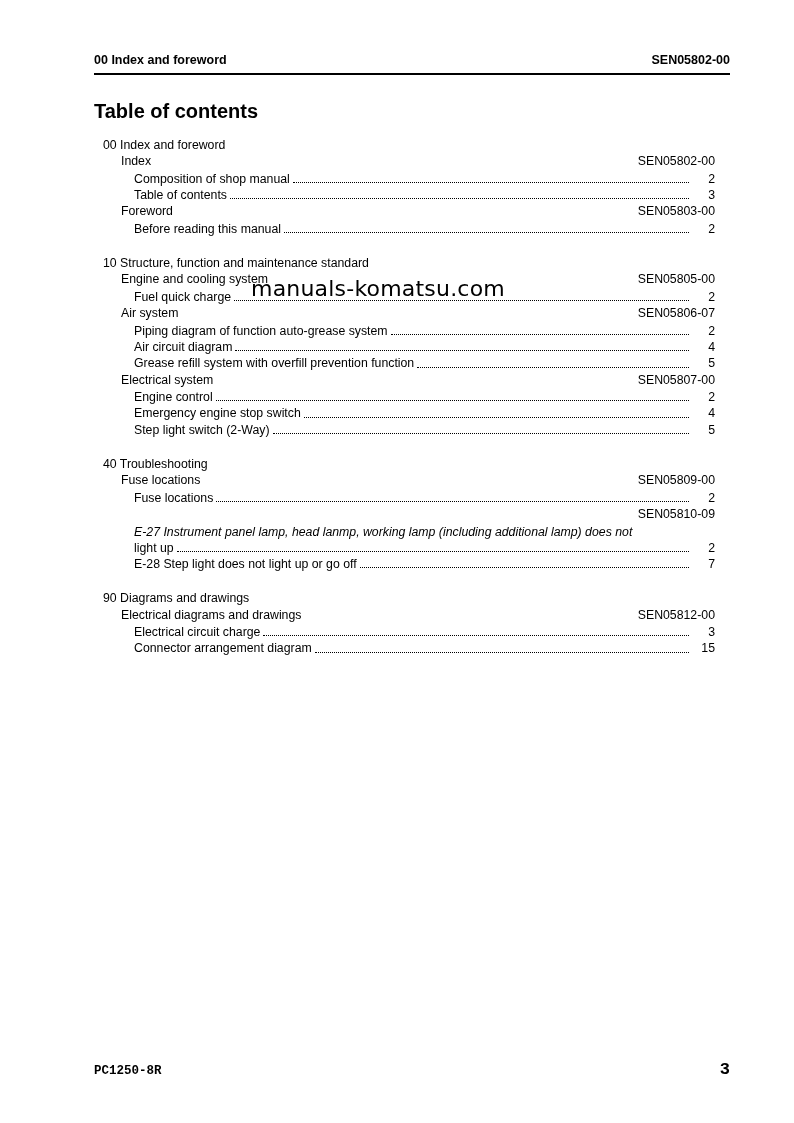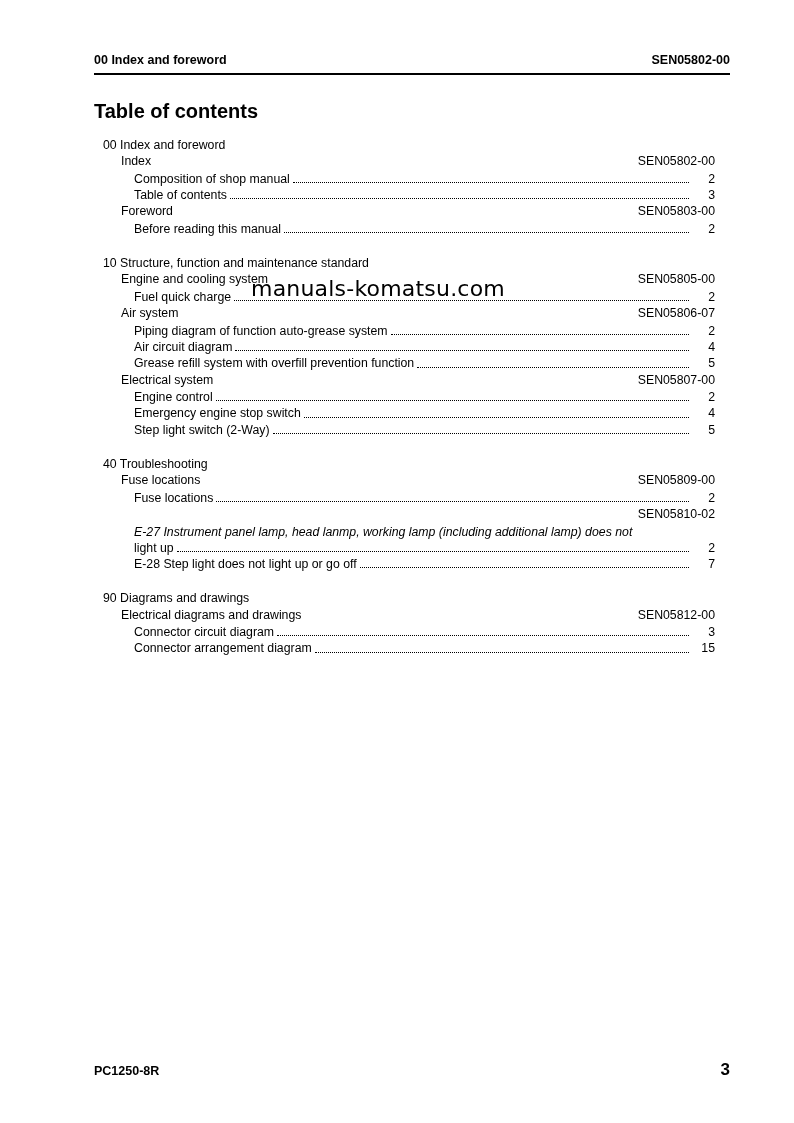--- a/index.html
+++ b/index.html
@@ -41,20 +41,21 @@
     .wrap-first { padding-left: 31px; height: 16px; line-height: 16px; white-space: nowrap; font-style: italic; }
     .watermark {
       position: absolute; left: 251px; top: 276px;
       font-size: 22px; color: #000; font-family: "DejaVu Sans", sans-serif;
       letter-spacing: 0.2px;
     }
     .footer {
       position: absolute; left: 94px; top: 1060px; width: 636px;
       display: flex; justify-content: space-between; align-items: baseline;
       font-weight: bold;
+      font-family: Liberation Mono, monospace;
     }
     .footer .model { font-size: 12.5px; }
     .footer .pnum { font-size: 17px; }
   </style>
 </head>
 <body>
 
 <div class="header">
   <span>00 Index and foreword</span>
   <span>SEN05802-00</span>
@@ -152,21 +153,21 @@
   <div class="row lvl1">
       <span class="label">Fuse locations</span>
       <span class="ref">SEN05809-00</span>
     </div>
   <div class="row lvl2">
       <span class="label">Fuse locations</span>
       <span class="dots"></span>
       <span class="page">2</span>
     </div>
   <div class="row lvl1">
-      <span class="ref">SEN05810-02</span>
+      <span class="ref">SEN05810-09</span>
     </div>
   <div class="wrap-first">E-27 Instrument panel lamp, head lanmp, working lamp (including additional lamp) does not</div>
   <div class="row lvl2">
       <span class="label">light up</span>
       <span class="dots"></span>
       <span class="page">2</span>
     </div>
   <div class="row lvl2">
       <span class="label">E-28 Step light does not light up or go off</span>
       <span class="dots"></span>
@@ -176,21 +177,21 @@
   <div class="sec-gap"></div>
 
   <div class="row lvl0">
       <span class="label">90 Diagrams and drawings</span>
     </div>
   <div class="row lvl1">
       <span class="label">Electrical diagrams and drawings</span>
       <span class="ref">SEN05812-00</span>
     </div>
   <div class="row lvl2">
-      <span class="label">Connector circuit diagram</span>
+      <span class="label">Electrical circuit charge</span>
       <span class="dots"></span>
       <span class="page">3</span>
     </div>
   <div class="row lvl2">
       <span class="label">Connector arrangement diagram</span>
       <span class="dots"></span>
       <span class="page">15</span>
     </div>
 </div>
 

